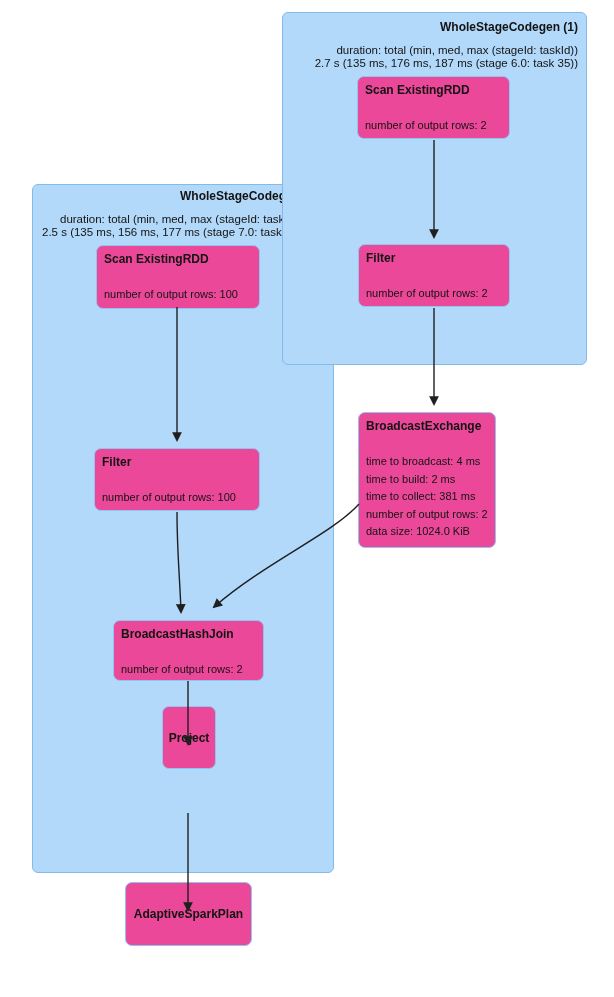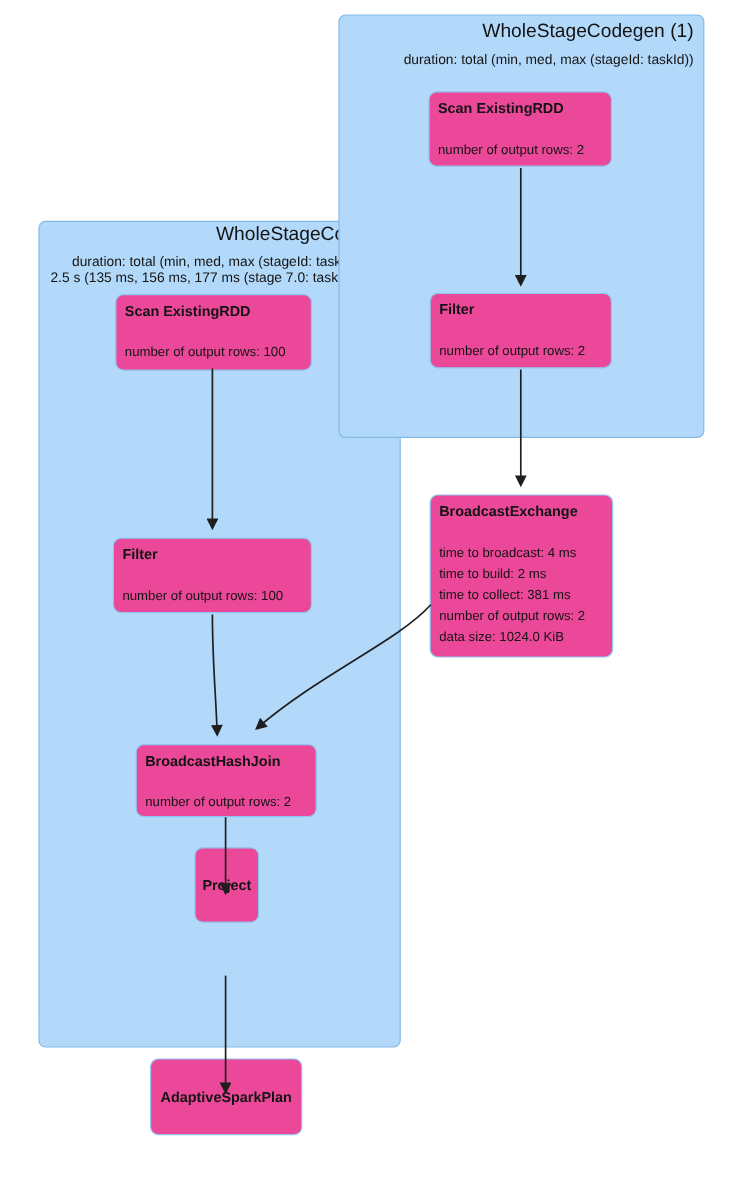--- a/index.html
+++ b/index.html
@@ -5,21 +5,21 @@
   html,body{margin:0;padding:0;}
   body{
     width:614px;height:997px;position:relative;background:#ffffff;
     font-family:"Liberation Sans",sans-serif;color:#131313;overflow:hidden;
   }
   .cluster{
     position:absolute;background:#b3d9fa;border:1px solid #84bae7;
     border-radius:6px;box-sizing:border-box;
   }
   .cluster-title{
-    position:absolute;font-size:16px;font-weight:400;line-height:14px;white-space:nowrap;text-align:right;
+    position:absolute;font-size:12px;font-weight:700;line-height:14px;white-space:nowrap;text-align:right;
   }
   .cluster-dur{
     position:absolute;font-size:11.5px;line-height:12.5px;white-space:nowrap;
   }
   .chead{position:absolute;text-align:right;}
   .chead .cluster-title{position:static;}
   .chead .durblock{margin-top:10px;font-size:11.5px;line-height:12.5px;white-space:nowrap;}
   .node{
     position:absolute;background:#ec4899;border:1px solid #8ec5f1;
     border-radius:7px;box-sizing:border-box;padding:5px 7px;
@@ -63,38 +63,39 @@
 <div class="node center" style="left:162px;top:706px;width:54px;height:63px">
   <div class="ntitle">Project</div>
 </div>
 
 <div class="cluster" style="left:282px;top:12px;width:305px;height:353px"></div>
 
 <div class="chead" style="right:36px;top:20px">
   <div class="cluster-title">WholeStageCodegen (1)</div>
   <div class="durblock">
     <div>duration: total (min, med, max (stageId: taskId))</div>
+    <div>2.7 s (135 ms, 176 ms, 187 ms (stage 6.0: task 35))</div>
   </div>
 </div>
 
 <div class="node" style="left:357px;top:76px;width:153px;height:63px">
   <div class="ntitle">Scan ExistingRDD</div>
   <div class="nmetrics">
     <div>number of output rows: 2</div>
   </div>
 </div>
 
 <div class="node" style="left:358px;top:244px;width:152px;height:63px">
   <div class="ntitle">Filter</div>
   <div class="nmetrics">
     <div>number of output rows: 2</div>
   </div>
 </div>
 
-<div class="node" style="left:358px;top:412px;width:153px;height:136px">
+<div class="node" style="left:358px;top:412px;width:138px;height:136px">
   <div class="ntitle">BroadcastExchange</div>
   <div class="nmetrics">
     <div>time to broadcast: 4 ms</div>
     <div>time to build: 2 ms</div>
     <div>time to collect: 381 ms</div>
     <div>number of output rows: 2</div>
     <div>data size: 1024.0 KiB</div>
   </div>
 </div>
 

